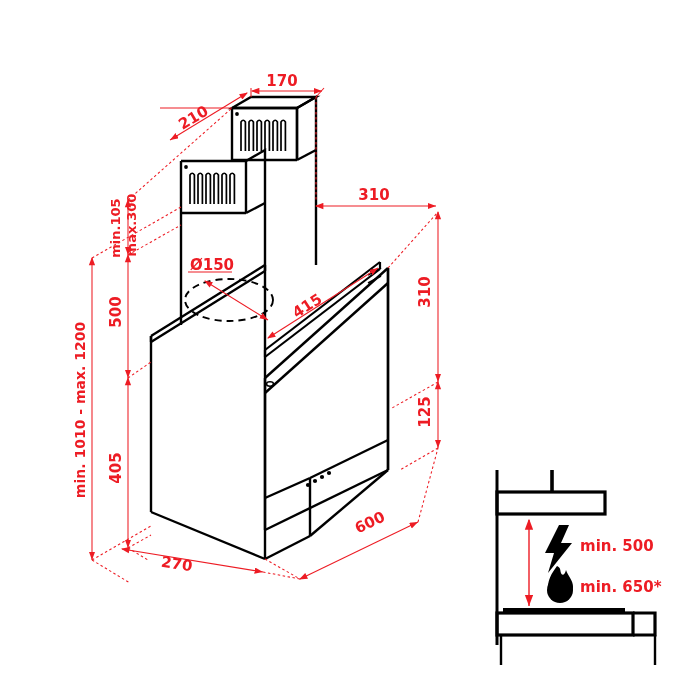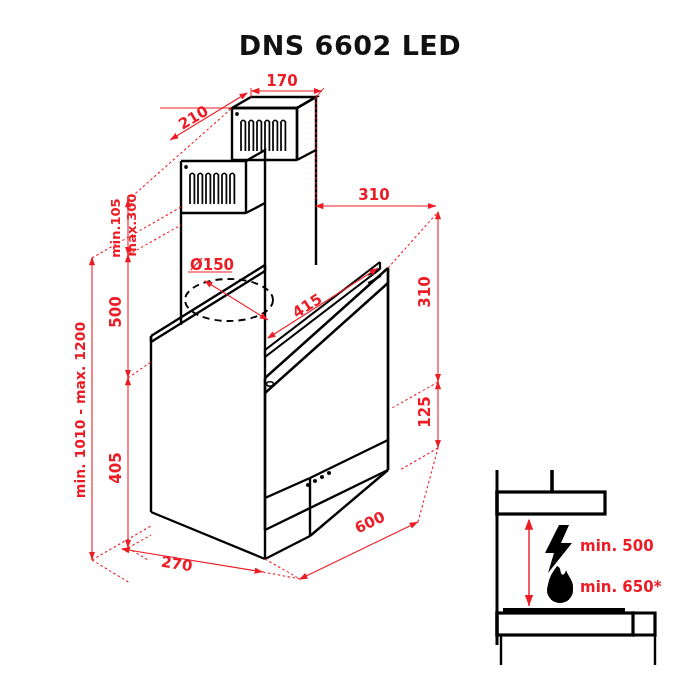--- a/index.html
+++ b/index.html
@@ -16,21 +16,20 @@
   .dimtxt-sm{fill:#ED1C24;font-family:"DejaVu Sans","Liberation Sans",sans-serif;
           font-weight:bold;font-size:13px;}
   .dimtxt-lg{fill:#ED1C24;font-family:"DejaVu Sans","Liberation Sans",sans-serif;
           font-weight:bold;font-size:14px;}
 </style>
 </head>
 <body>
 
 <div id="root">
 
-  <div id="title">DNS 6602 LED</div>
 
   <svg viewBox="0 0 700 700" xmlns="http://www.w3.org/2000/svg">
     <defs>
       <marker id="ar" markerWidth="9" markerHeight="9" refX="8" refY="3" orient="auto" markerUnits="strokeWidth">
         <path d="M0,0 L8,3 L0,6 z" fill="#ED1C24"></path>
       </marker>
       <marker id="arS" markerWidth="9" markerHeight="9" refX="1" refY="3" orient="auto" markerUnits="strokeWidth">
         <path d="M8,0 L0,3 L8,6 z" fill="#ED1C24"></path>
       </marker>
       <marker id="tick" markerWidth="8" markerHeight="8" refX="4" refY="4" orient="auto" markerUnits="strokeWidth">

